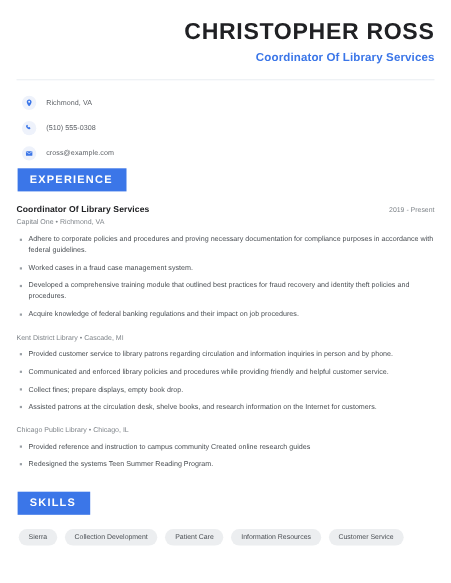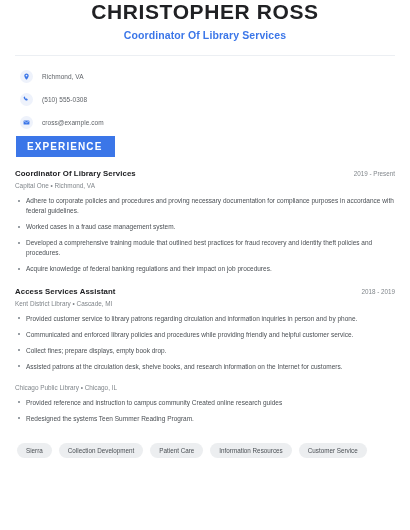--- a/index.html
+++ b/index.html
@@ -16,21 +16,22 @@
   }
   .page {
     width: 410px;
     height: 530px;
     box-sizing: border-box;
     padding: 0 15px;
     position: relative;
   }
   
   .header {
-    text-align: center;
+    text-align: right;
+    padding-top: 17px;
   }
   .full-name {
     font-size: 21px;
     font-weight: bold;
     letter-spacing: 0.6px;
     color: #202124;
     line-height: 1.15;
   }
   .job-title {
     margin-top: 5px;
@@ -212,43 +213,40 @@
       <div class="entry-meta">Capital One  •  Richmond, VA</div>
       <ul class="bullets">
         <li class="bullet">Adhere to corporate policies and procedures and proving necessary documentation for compliance purposes in accordance with federal guidelines.</li>
         <li class="bullet">Worked cases in a fraud case management system.</li>
         <li class="bullet">Developed a comprehensive training module that outlined best practices for fraud recovery and identity theft policies and procedures.</li>
         <li class="bullet">Acquire knowledge of federal banking regulations and their impact on job procedures.</li>
       </ul>
     </div>
 
     <div class="entry">
-      <div class="entry-head">
-        <span class="entry-role">Access Services Assistant</span>
-        <span class="entry-dates">2018 - 2019</span>
-      </div>
       <div class="entry-meta">Kent District Library  •  Cascade, MI</div>
       <ul class="bullets">
         <li class="bullet">Provided customer service to library patrons regarding circulation and information inquiries in person and by phone.</li>
         <li class="bullet">Communicated and enforced library policies and procedures while providing friendly and helpful customer service.</li>
         <li class="bullet">Collect fines; prepare displays, empty book drop.</li>
         <li class="bullet">Assisted patrons at the circulation desk, shelve books, and research information on the Internet for customers.</li>
       </ul>
     </div>
 
     <div class="entry">
       <div class="entry-meta">Chicago Public Library  •  Chicago, IL</div>
       <ul class="bullets">
         <li class="bullet">Provided reference and instruction to campus community Created online research guides</li>
         <li class="bullet">Redesigned the systems Teen Summer Reading Program.</li>
       </ul>
     </div>
   </div>
 
   <div class="skills-section">
+    <div class="section-heading">SKILLS</div>
     <div class="skill-list">
       <span class="skill-pill">Sierra</span>
       <span class="skill-pill">Collection Development</span>
       <span class="skill-pill">Patient Care</span>
       <span class="skill-pill">Information Resources</span>
       <span class="skill-pill">Customer Service</span>
 
     </div>
   </div>
 

